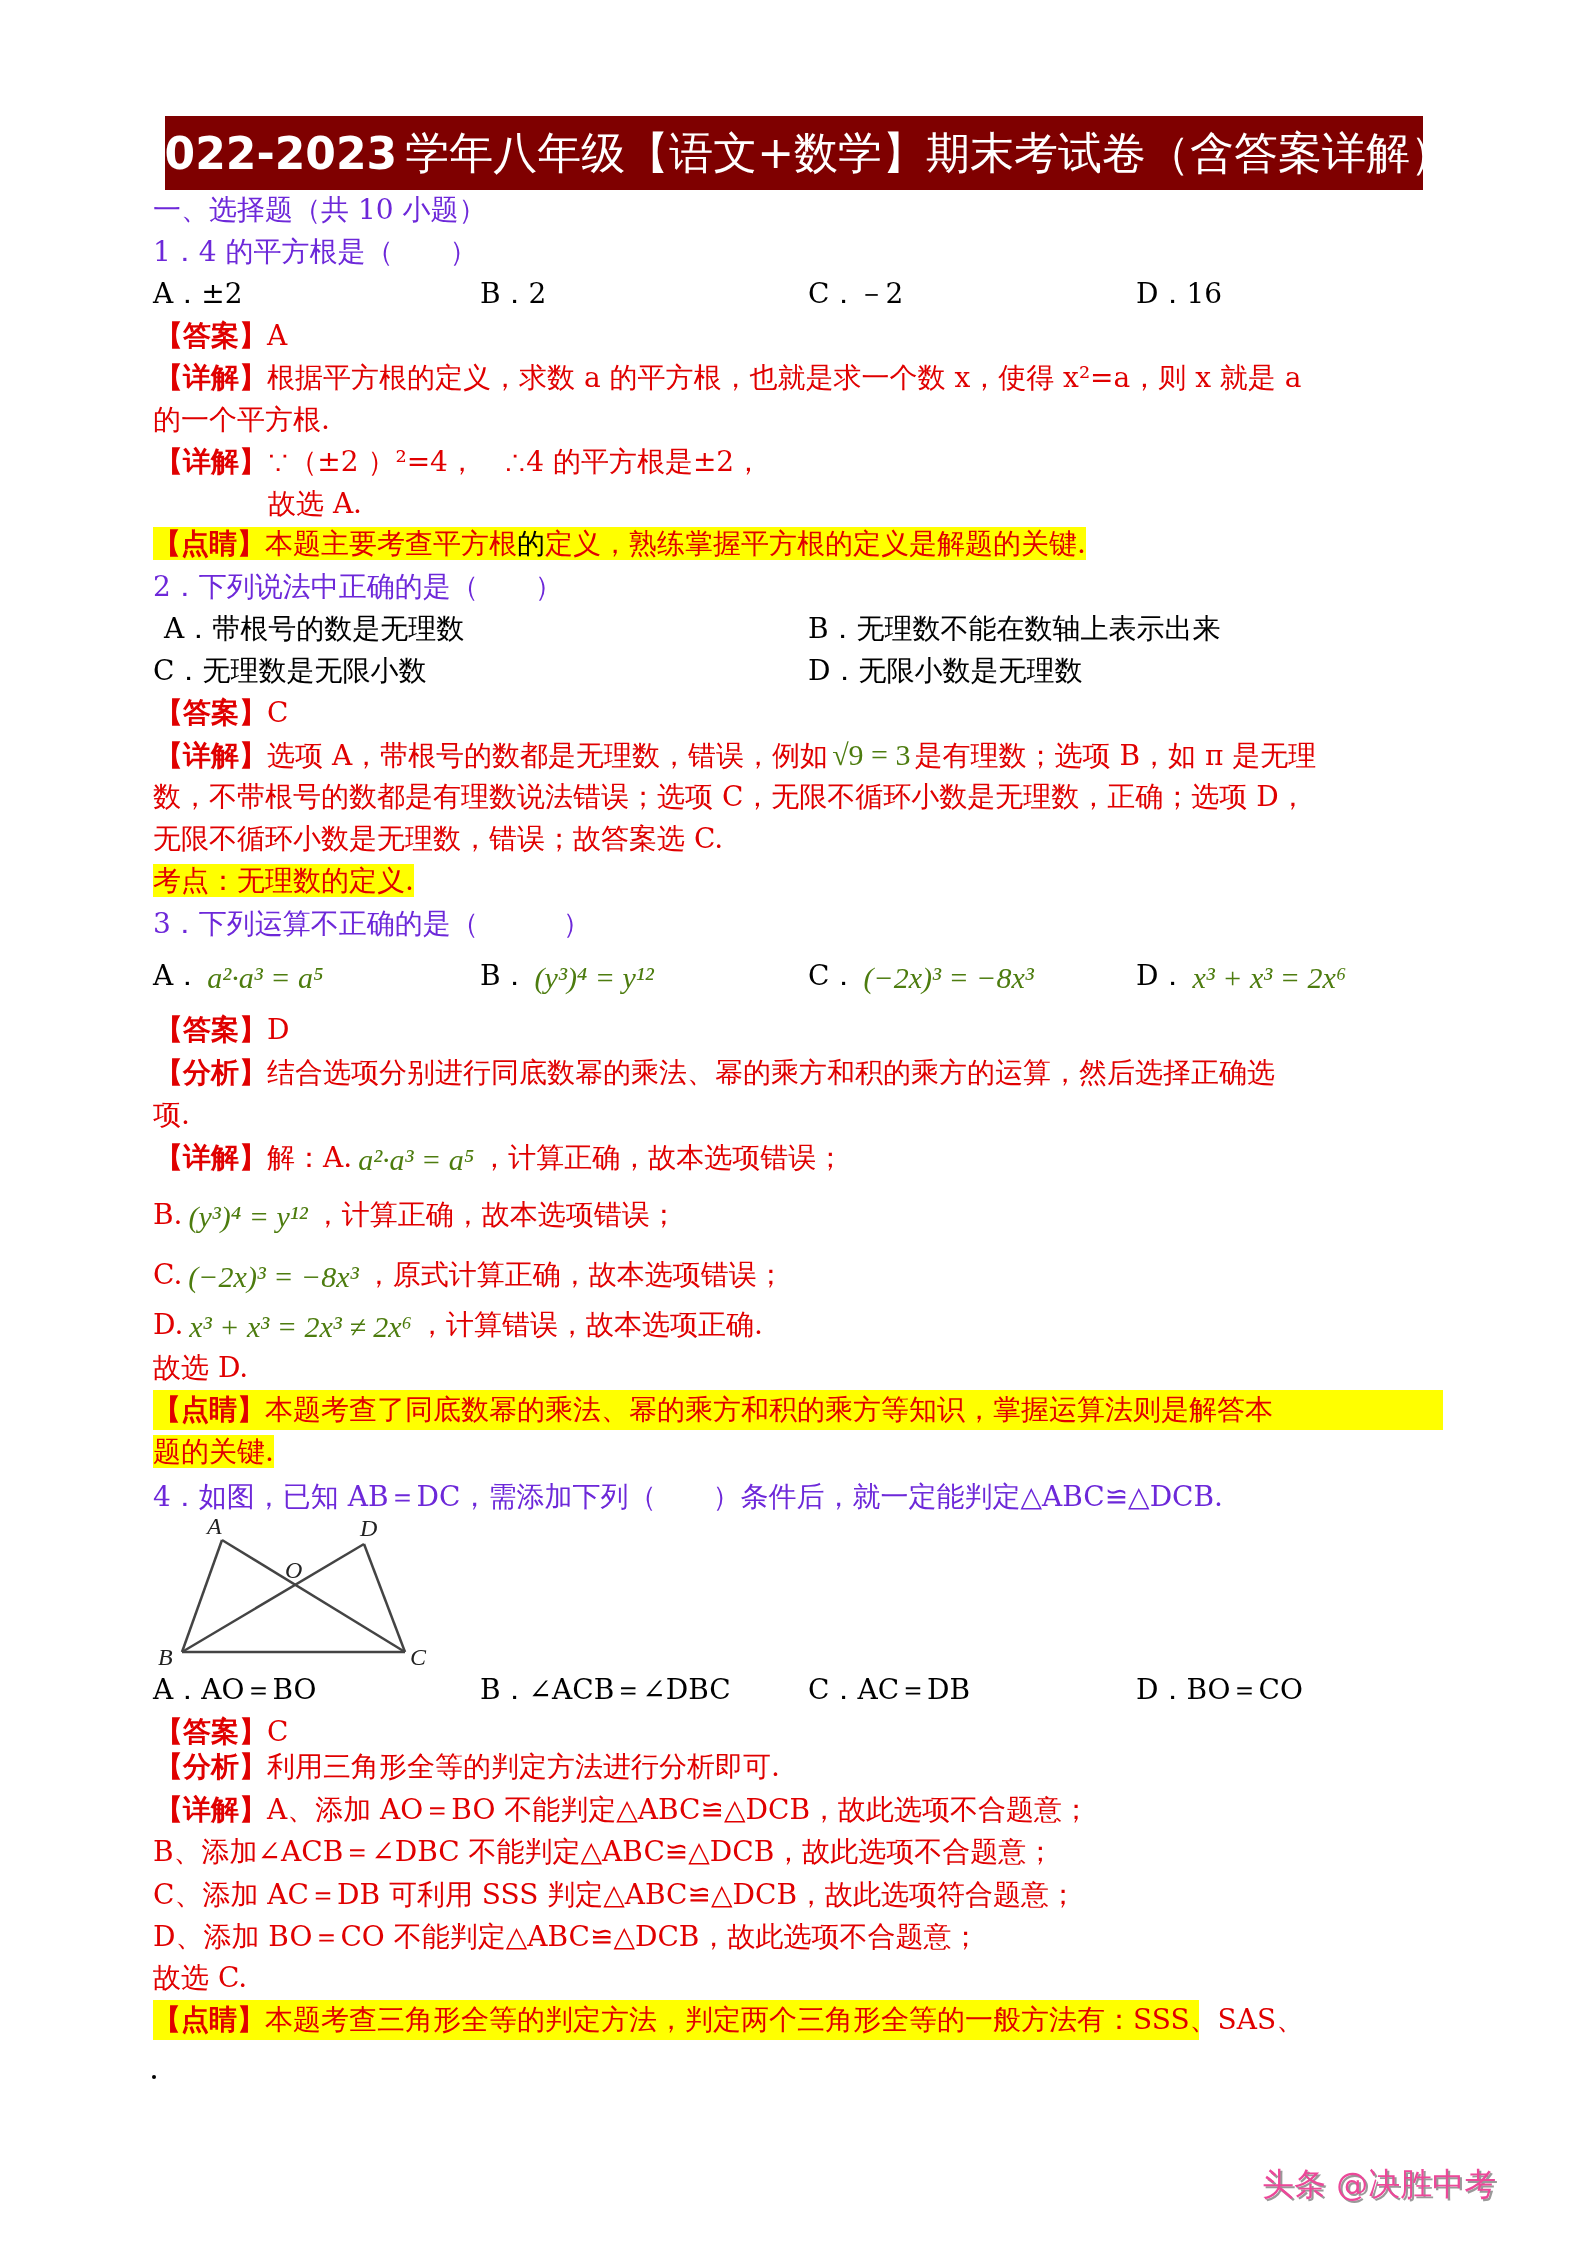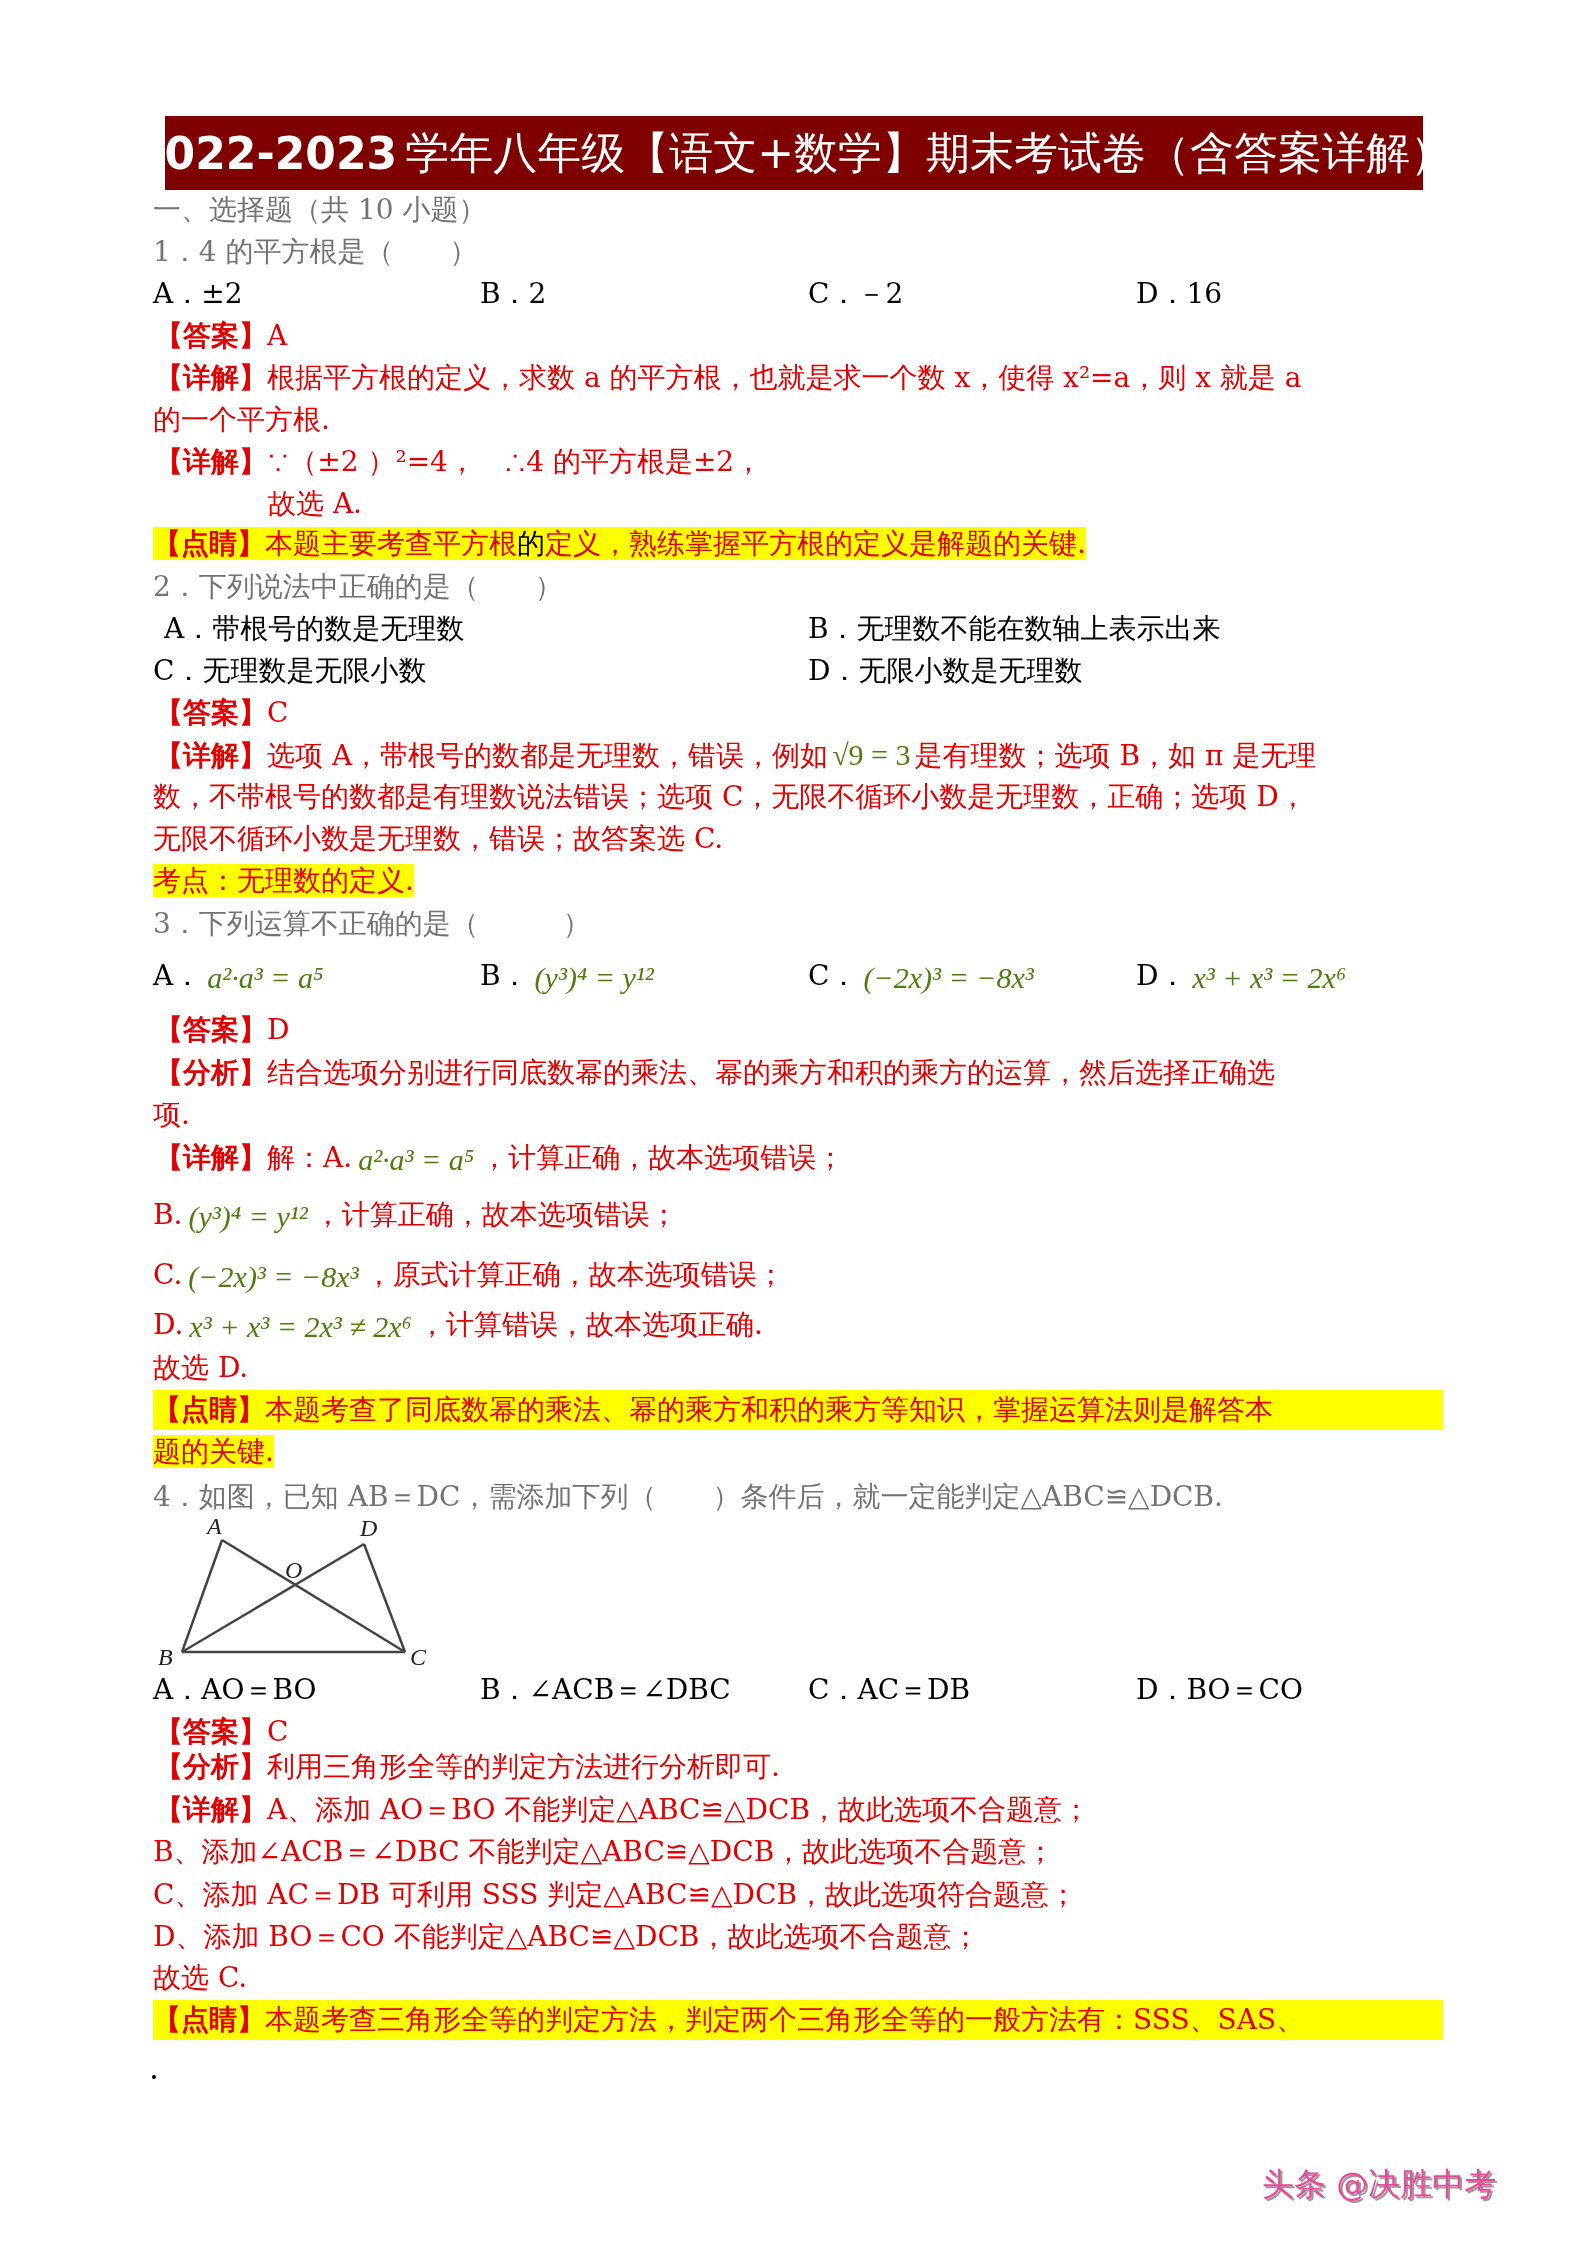--- a/index.html
+++ b/index.html
@@ -2,21 +2,21 @@
 <html><head>
 <meta charset="utf-8">
 <style>
   html, body { margin: 0; padding: 0; background: #ffffff; }
   body { width: 1587px; height: 2245px; position: relative; overflow: hidden;
          font-family: "DejaVu Serif", "Liberation Serif", serif; }
   .banner { position: absolute; left: 165px; top: 116px; width: 1258px; height: 74px;
             background: #7f0000; color: #ffffff; display: flex; align-items: center; justify-content: center;
             font-family: "DejaVu Sans", "Liberation Sans", sans-serif; font-size: 44px; white-space: nowrap; }
   .banner .yr { font-weight: bold; margin-right: 8px; }
-  .line { position: absolute; left: 153px; font-size: 28px; line-height: 40px; height: 40px; white-space: nowrap; color: #737373; }
+  .line { position: absolute; left: 153px; font-size: 28px; line-height: 40px; height: 40px; white-space: nowrap; color: #6d28d9; }
   .red { color: #e00000; }
   .hl { background: #ffff00; }
   .bk { font-weight: bold; color: #e00000; }
   .opt { position: absolute; font-size: 28px; line-height: 40px; white-space: nowrap; color: #000; }
   .math { font-family: "Liberation Serif", "DejaVu Serif", serif; font-style: italic; font-size: 30px; color: #4d7c0f; }
   .mathblk { display: inline-block; vertical-align: middle; margin: 0 6px; }
   .figure { position: absolute; left: 150px; top: 1515px; width: 300px; height: 160px; }
   .watermark { position: absolute; left: 1262px; top: 2163px; font-family: "DejaVu Sans", "Liberation Sans", sans-serif;
                font-size: 32px; color: #ec4899; text-shadow: 2px 2px 0 #999; white-space: nowrap; }
   .dot { position: absolute; left: 152px; top: 2075px; width: 4px; height: 4px; background: #000; border-radius: 2px; }
@@ -129,18 +129,18 @@
   <span class="bk">【分析】</span><span>利用三角形全等的判定方法进行分析即可.</span>
 </div>
 <div class="line red" style="top:1790px;left:155px">
   <span class="bk">【详解】</span><span>A、添加 AO＝BO 不能判定△ABC≌△DCB，故此选项不合题意；</span>
 </div>
 <div class="line red" style="top:1832px">B、添加∠ACB＝∠DBC 不能判定△ABC≌△DCB，故此选项不合题意；</div>
 <div class="line red" style="top:1875px">C、添加 AC＝DB 可利用 SSS 判定△ABC≌△DCB，故此选项符合题意；</div>
 <div class="line red" style="top:1917px">D、添加 BO＝CO 不能判定△ABC≌△DCB，故此选项不合题意；</div>
 <div class="line red" style="top:1958px">故选 C.</div>
 <div class="line red" style="top:2000px">
-  <span class="hl" style="display:inline-block;width:1290px"><span class="bk">【点睛】</span><span>本题考查三角形全等的判定方法，判定两个三角形全等的一般方法有：SSS、SAS、</span></span>
+  <span class="hl" style="display:inline-block;width:1046px"><span class="bk">【点睛】</span><span>本题考查三角形全等的判定方法，判定两个三角形全等的一般方法有：SSS、SAS、</span></span>
 </div>
 
 <div class="dot"></div>
 
 <div class="watermark">头条 @决胜中考</div>
 
 </body></html>

